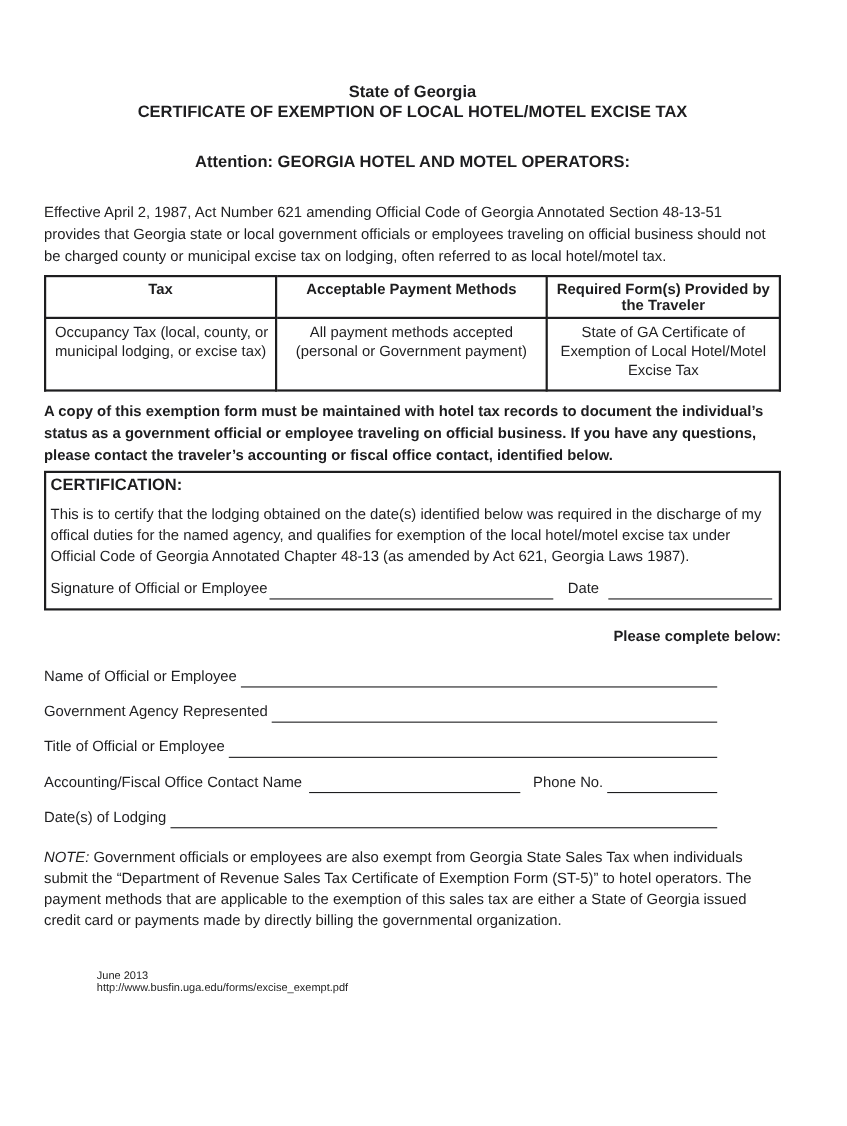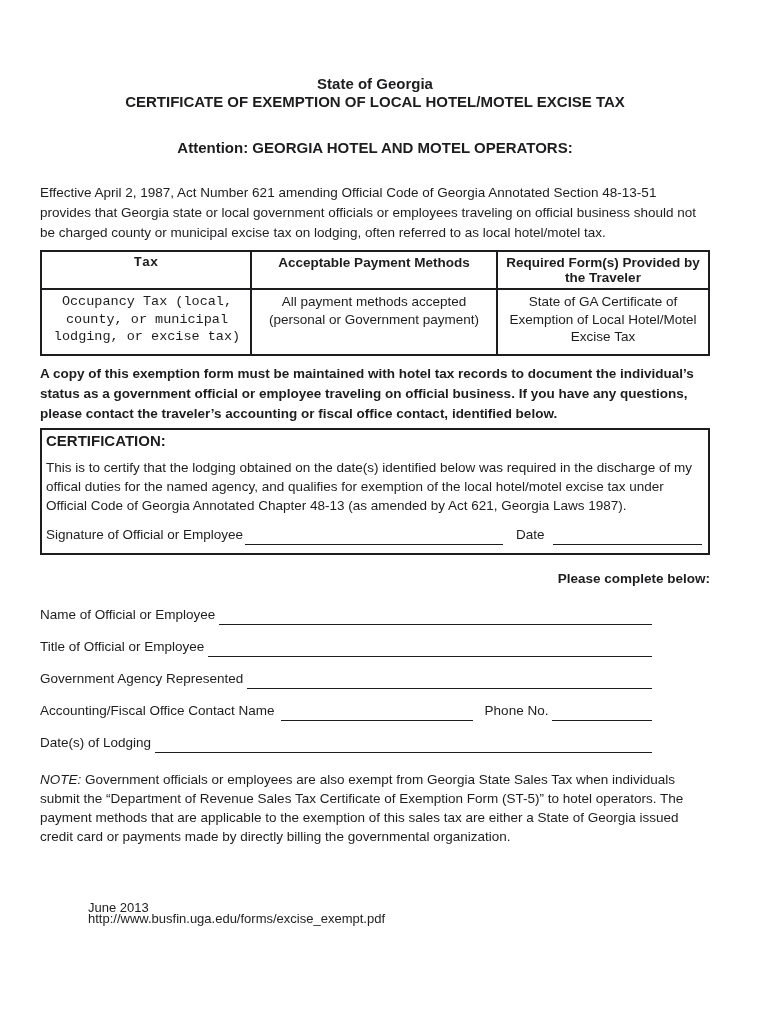--- a/index.html
+++ b/index.html
@@ -21,23 +21,23 @@
 
   .para { margin:0; }
   .p-effective    { margin-top:26px; }
   .p-verification { margin-top:5px; }
   .p-copy         { margin-top:8px;font-weight:bold; }
 
   .tax-table { border-collapse:collapse; table-layout:fixed; width:670px; margin-top:7px; }
   .tax-table th, .tax-table td { border:2px solid #1d1d1f; vertical-align:top; }
   .tax-table th { font-size:13.5px; font-weight:bold; line-height:15px; padding:3px 4px 3px; text-align:center; }
   .tax-table td { line-height:17.5px; padding:3px 6px 8px; text-align:center; }
-  .tax-table .c1 { width:200px;font-family:Liberation Mono, monospace; }
+  .tax-table .c1 { width:200px; }
   .tax-table .c2 { width:236px; }
-  .tax-table td.c1 { text-align:center; padding-left:8px;margin-left:13px; }
+  .tax-table td.c1 { text-align:left; padding-left:8px;margin-left:13px; }
 
   .cert-box {
     margin-top:4px; width:670px; box-sizing:border-box;
     border:2px solid #1d1d1f; padding:2px 6px 8px 4px;
   }
   .cert-head { text-align:left; font-weight:bold; font-size:15px; line-height:18px; }
   .cert-body { margin:8px 0 0; line-height:19px; }
   .sig-row { display:flex; align-items:flex-end; margin-top:10px; height:20px; }
   .fill { border-bottom:1.5px solid #1d1d1f; height:15px; display:block; }
   .sig-fill  { width:258px; margin-left:2px; }
@@ -50,21 +50,21 @@
   .frow { display:flex; align-items:flex-end; height:20px; margin-top:12px; }
   .frow.first { margin-top:16px; }
   .frow .fill { flex:1; margin-left:4px; }
   .frow .contact-fill { flex:0 0 192px; margin-left:6px; }
   .frow .phone-lbl { margin-left:12px; flex:none; }
   .lbl { white-space:nowrap; flex:none; }
 
   .note { margin-top:17px; line-height:19px; }
   .note-prefix { font-style:italic; }
 
-  .doc-footer { margin-top:56px; margin-left:48px; font-size:13px; line-height:11px; color:#222222; }
+  .doc-footer { margin-top:36px; margin-left:48px; font-size:10px; line-height:11px; color:#222222; }
 </style>
 </head>
 <body>
 
 <div class="page">
 
   <header class="doc-header">
     <div class="title-line">State of Georgia</div>
     <div class="title-line">CERTIFICATE OF EXEMPTION OF LOCAL HOTEL/MOTEL EXCISE TAX</div>
     <div class="attention">Attention: GEORGIA HOTEL AND MOTEL OPERATORS:</div>
@@ -104,25 +104,25 @@
   </section>
 
   <div class="complete-head">Please complete below:</div>
 
   <div class="fields">
     <div class="frow first">
       <span class="lbl">Name of Official or Employee</span>
       <span class="fill"></span>
     </div>
     <div class="frow">
-      <span class="lbl">Title of Official or Employee</span>
+      <span class="lbl">Government Agency Represented</span>
       <span class="fill"></span>
     </div>
     <div class="frow">
-      <span class="lbl">Government Agency Represented</span>
+      <span class="lbl">Title of Official or Employee</span>
       <span class="fill"></span>
     </div>
     <div class="frow">
       <span class="lbl">Accounting/Fiscal Office Contact Name</span>
       <span class="fill contact-fill"></span>
       <span class="lbl phone-lbl">Phone No.</span>
       <span class="fill"></span>
     </div>
     <div class="frow">
       <span class="lbl">Date(s) of Lodging</span>

